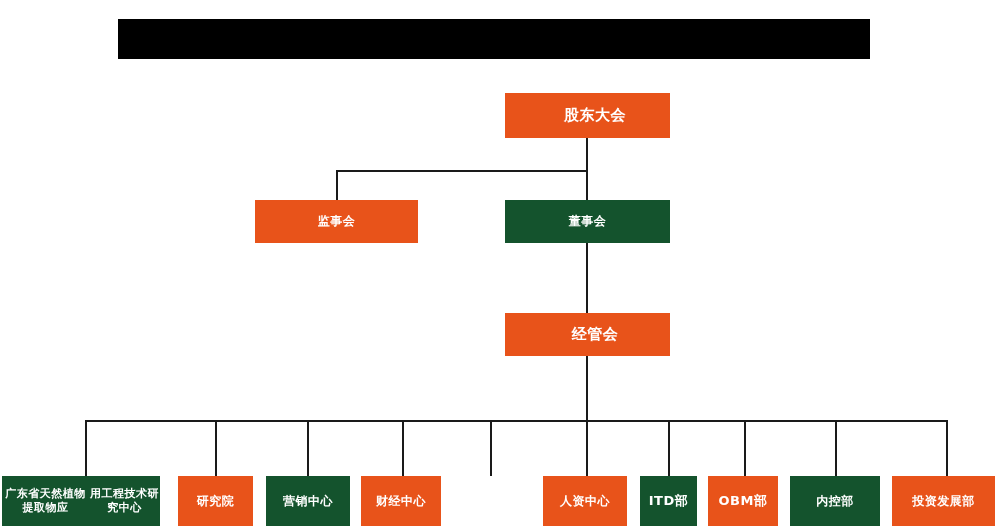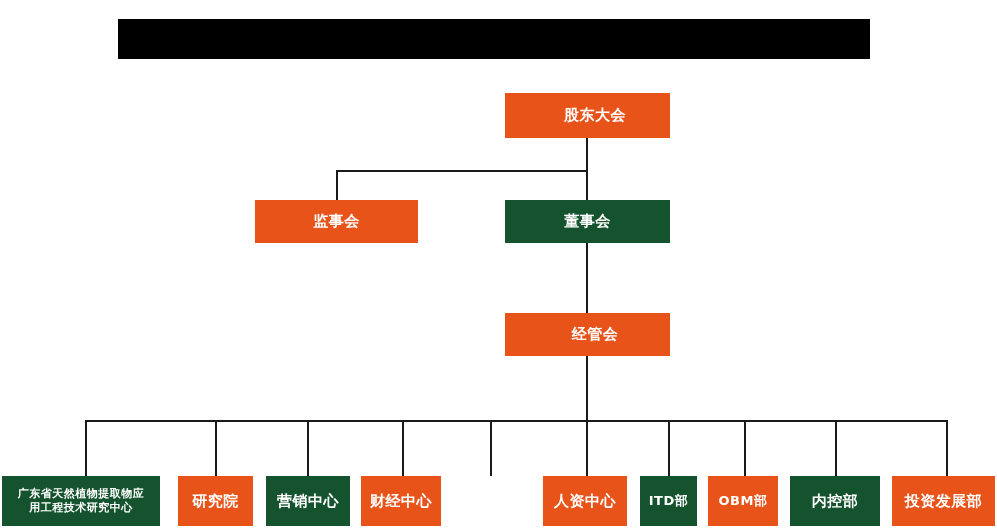--- a/index.html
+++ b/index.html
@@ -49,21 +49,21 @@
     color: #ffffff;
     font-weight: bold;
     letter-spacing: 0.5px;
     line-height: 1.25;
     user-select: none;
   }
   .node.dark  { background: #E8531A; }
   .node.light { background: #14532d; }
 
   .fs-15 { font-size: 15px; padding-left: 15px; }
-  .fs-14 { font-size: 15px; text-align: center; }
+  .fs-14 { font-size: 12px; text-align: center; }
   .fs-13 { font-size: 13px; }
   .fs-11 { font-size: 11px; }
 </style>
 </head>
 <body>
 
 <div id="canvas">
 
   <div class="banner"></div>
 
@@ -93,21 +93,21 @@
   <div class="ln-v" style="left:946px; top:420px; height:56px;"></div>
 
   <div class="node dark fs-15" style="left:505px; top:93px; width:165px; height:45px;">股东大会</div>
 
   <div class="node dark fs-14" style="left:255px; top:200px; width:163px; height:43px;">监事会</div>
 
   <div class="node light fs-14" style="left:505px; top:200px; width:165px; height:43px;">董事会</div>
 
   <div class="node dark fs-15" style="left:505px; top:313px; width:165px; height:43px;">经管会</div>
 
-  <div class="node light fs-11" style="left:2px; top:476px; width:158px; height:50px; flex-direction:column;">
+  <div class="node light fs-11" style="left:2px; top:476px; width:158px; height:50px; flex-direction:row;">
     <span>广东省天然植物提取物应</span>
     <span>用工程技术研究中心</span>
   </div>
 
   <div class="node dark fs-14" style="left:178px; top:476px; width:75px; height:50px;">研究院</div>
 
   <div class="node light fs-14" style="left:266px; top:476px; width:84px; height:50px;">营销中心</div>
 
   <div class="node dark fs-14" style="left:361px; top:476px; width:80px; height:50px;">财经中心</div>
 

